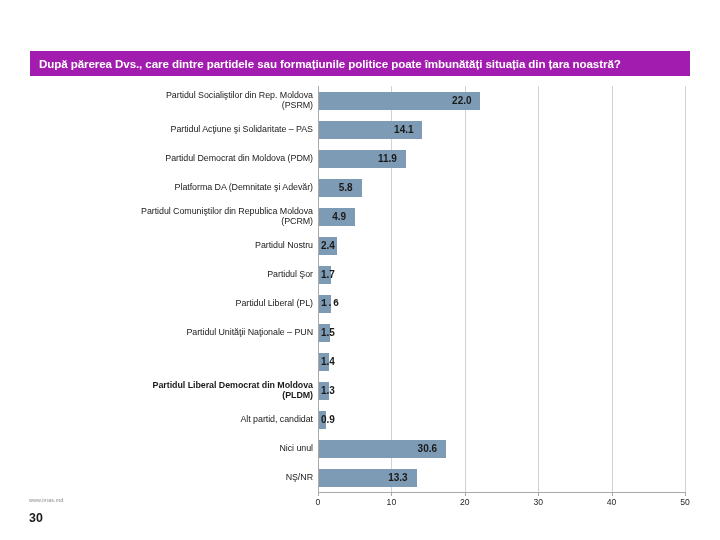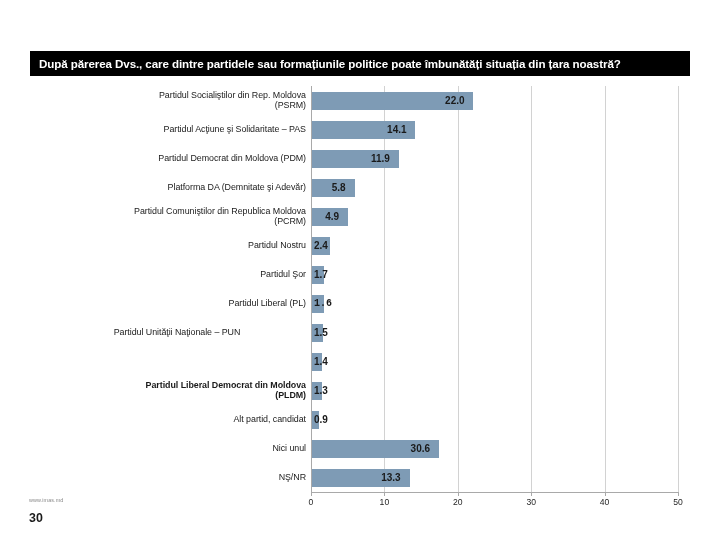--- a/index.html
+++ b/index.html
@@ -16,39 +16,39 @@
     color: #1a1a1a;
   }
 
   
   #title-banner {
     position: absolute;
     left: 30px;
     top: 51px;
     width: 660px;
     height: 25px;
-    background: #000000;
+    background: #a21caf;
     display: flex;
     align-items: center;
     box-sizing: border-box;
     padding: 12px 9px;
   }
   #title-text {
     color: #ffffff;
     font-size: 11.6px;
     font-weight: bold;
     letter-spacing: -0.1px;
     white-space: nowrap;
     line-height: 1;
   }
 
   
   #chart {
     position: absolute;
-    left: 6px;
+    left: 13px;
     top: 86px;
     width: 588px;
     height: 410px;
     padding-left: 48px;
   }
 
   
   #cat-labels {
     position: absolute;
     left: 40px;
@@ -181,21 +181,21 @@
       </div>
       <div class="cat-label" style="top: 154.2px;">
         <div>Partidul Nostru</div>
       </div>
       <div class="cat-label" style="top: 183.2px;">
         <div>Partidul Şor</div>
       </div>
       <div class="cat-label" style="top: 212.2px;">
         <div>Partidul Liberal (PL)</div>
       </div>
-      <div class="cat-label" style="top: 241.2px; text-align: center;">
+      <div class="cat-label" style="top: 241.2px;">
         <div>Partidul Unităţii Naţionale – PUN</div>
       </div>
       <div class="cat-label" style="top: 264.9px;">
       </div>
       <div class="cat-label" style="top: 293.9px; font-weight: bold;">
         <div>Partidul Liberal Democrat din Moldova</div>
         <div>(PLDM)</div>
       </div>
       <div class="cat-label" style="top: 328.2px;">
         <div>Alt partid, candidat</div>

